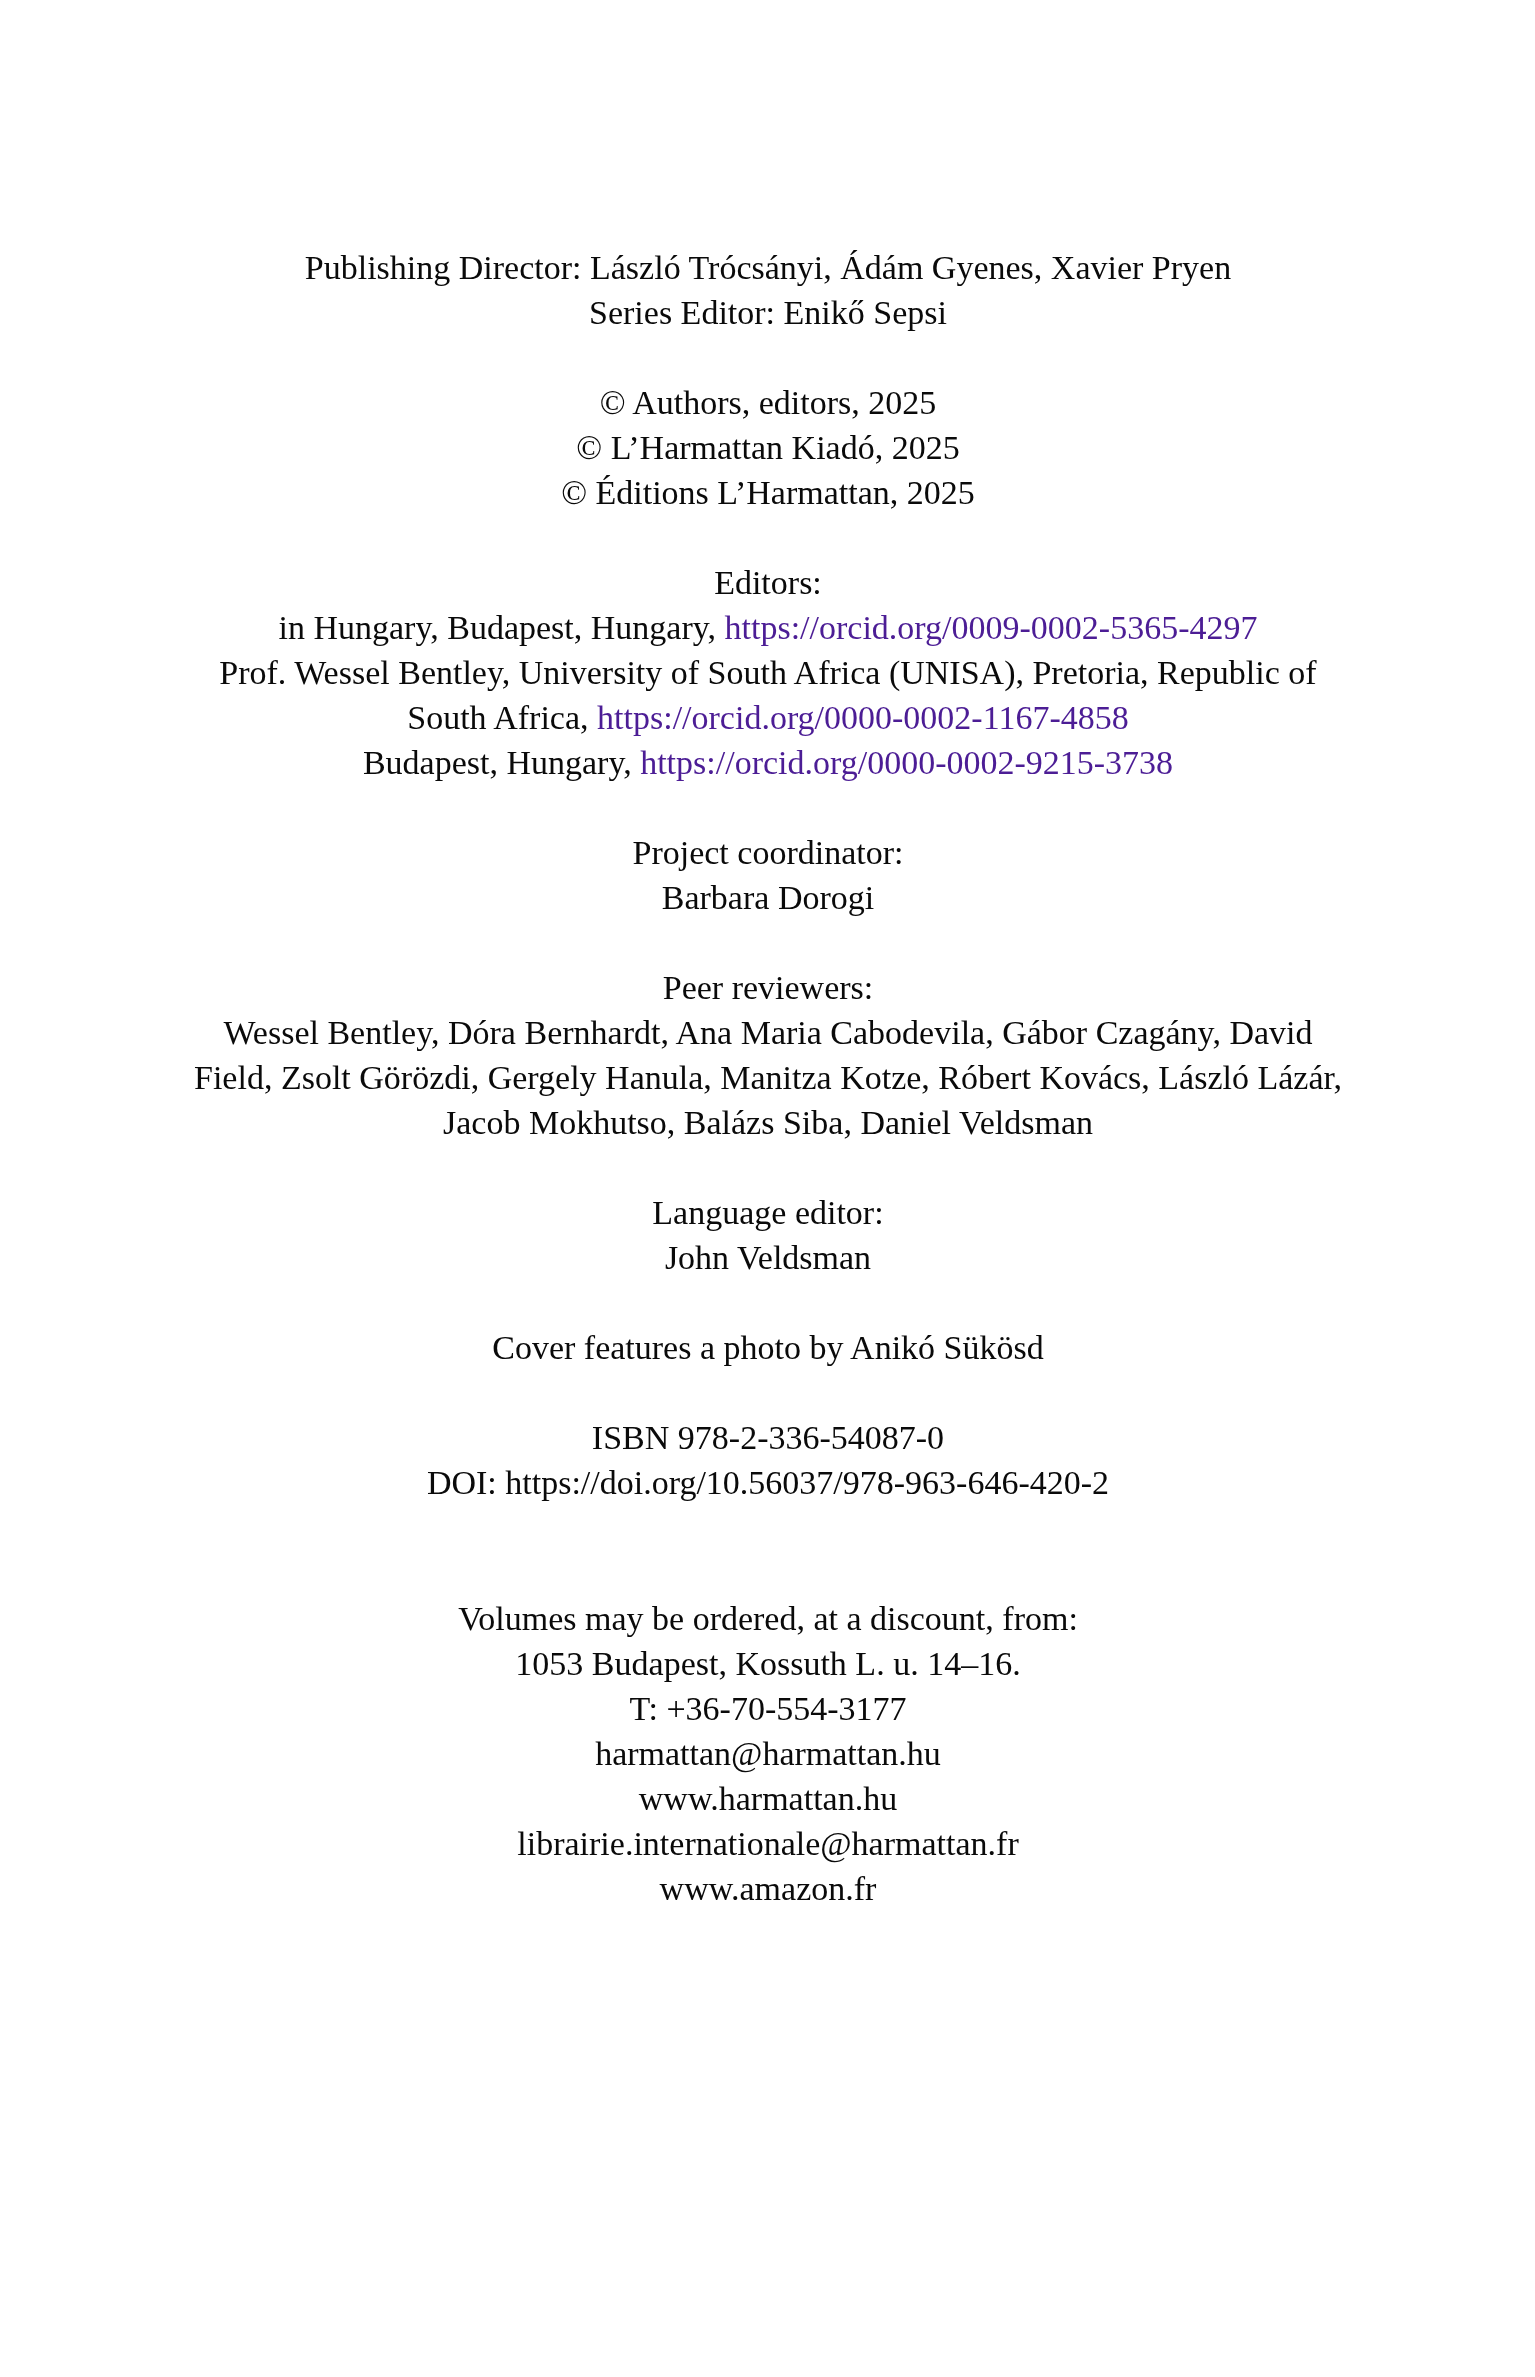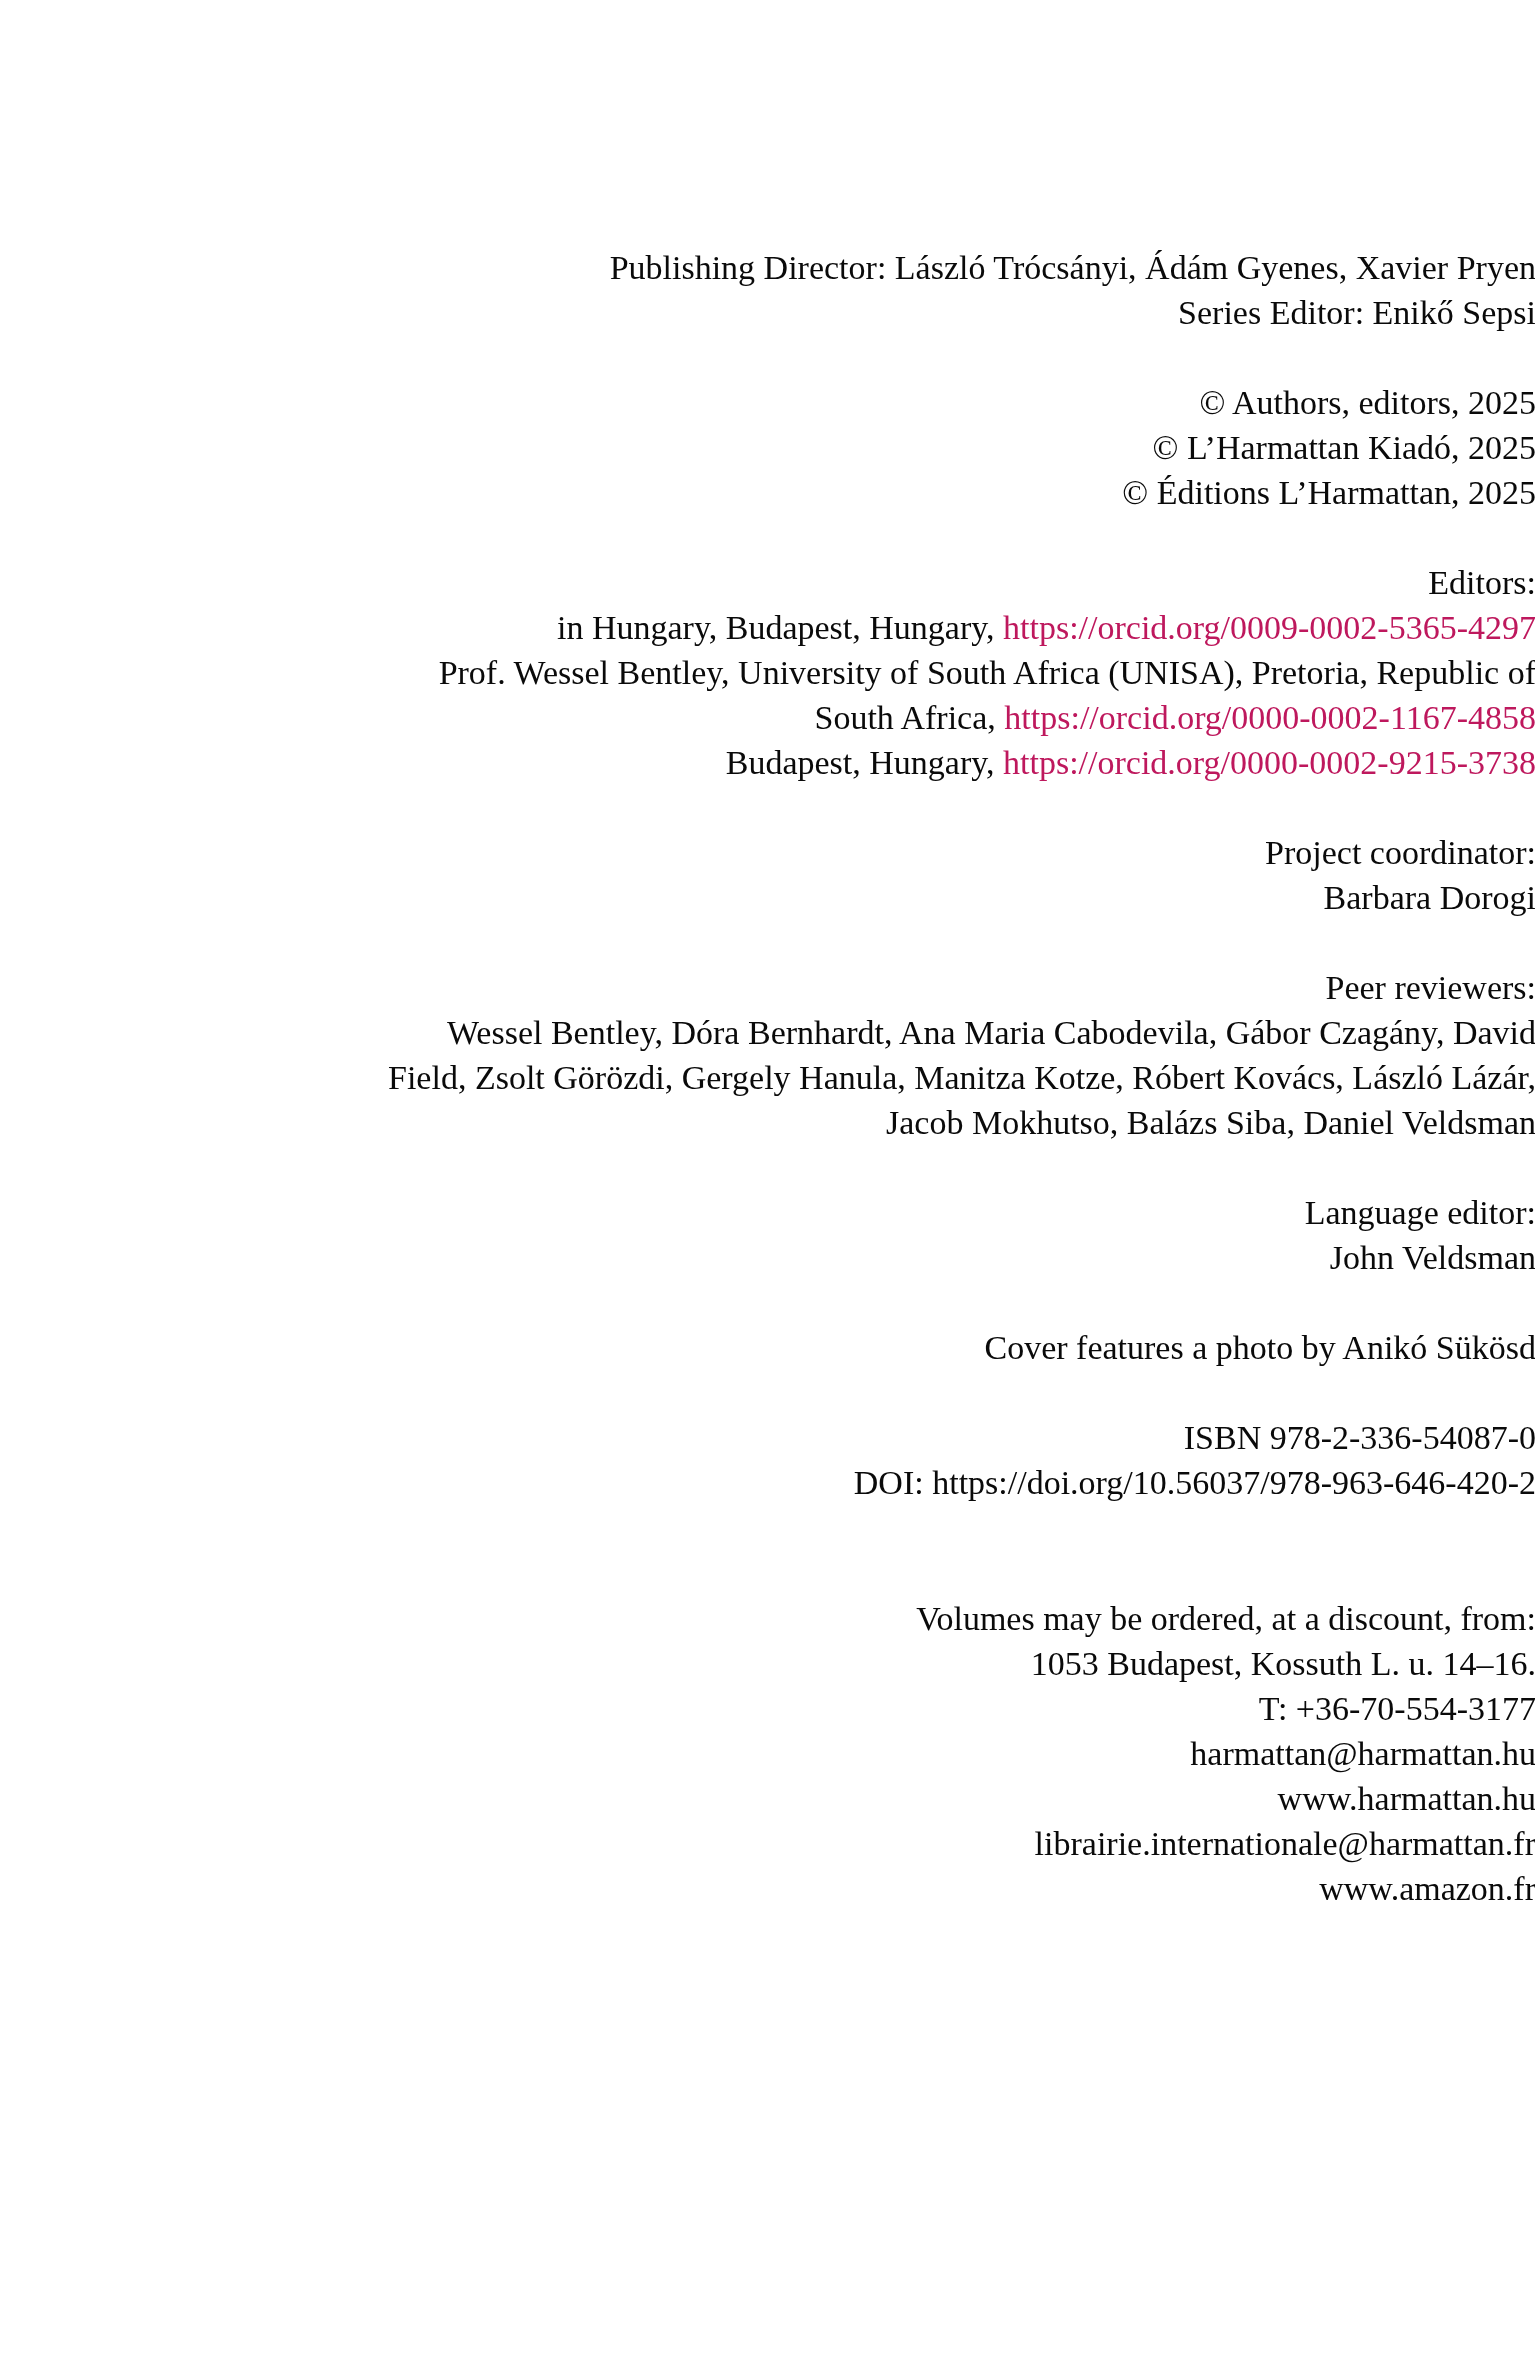--- a/index.html
+++ b/index.html
@@ -11,36 +11,36 @@
     height: 2377px;
     background: #ffffff;
     color: #0a0a0a;
     font-family: "Liberation Serif", serif;
   }
   .page {
     box-sizing: border-box;
     width: 1536px;
     height: 2377px;
     padding-top: 245px;
-    text-align: right;
+    text-align: center;
     font-size: 34px;
     line-height: 45px;
     overflow: hidden;
   }
   .block {
     margin: 0 0 45px 0;
   }
   .block.gap-wide {
     margin-bottom: 91px;
   }
   .line {
     white-space: nowrap;
   }
   .link {
-    color: #be185d;
+    color: #4c1d95;
     text-decoration: none;
     cursor: pointer;
   }
 </style>
 </head>
 <body>
 
 <div class="page">
 
   <div class="block">

